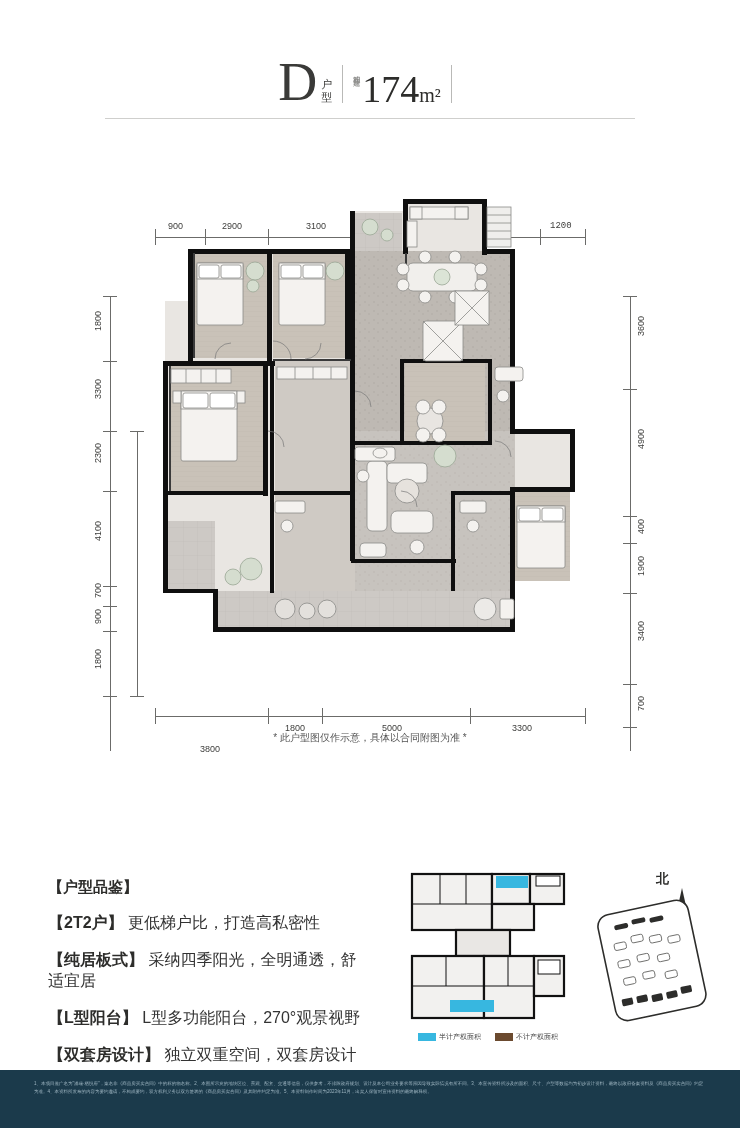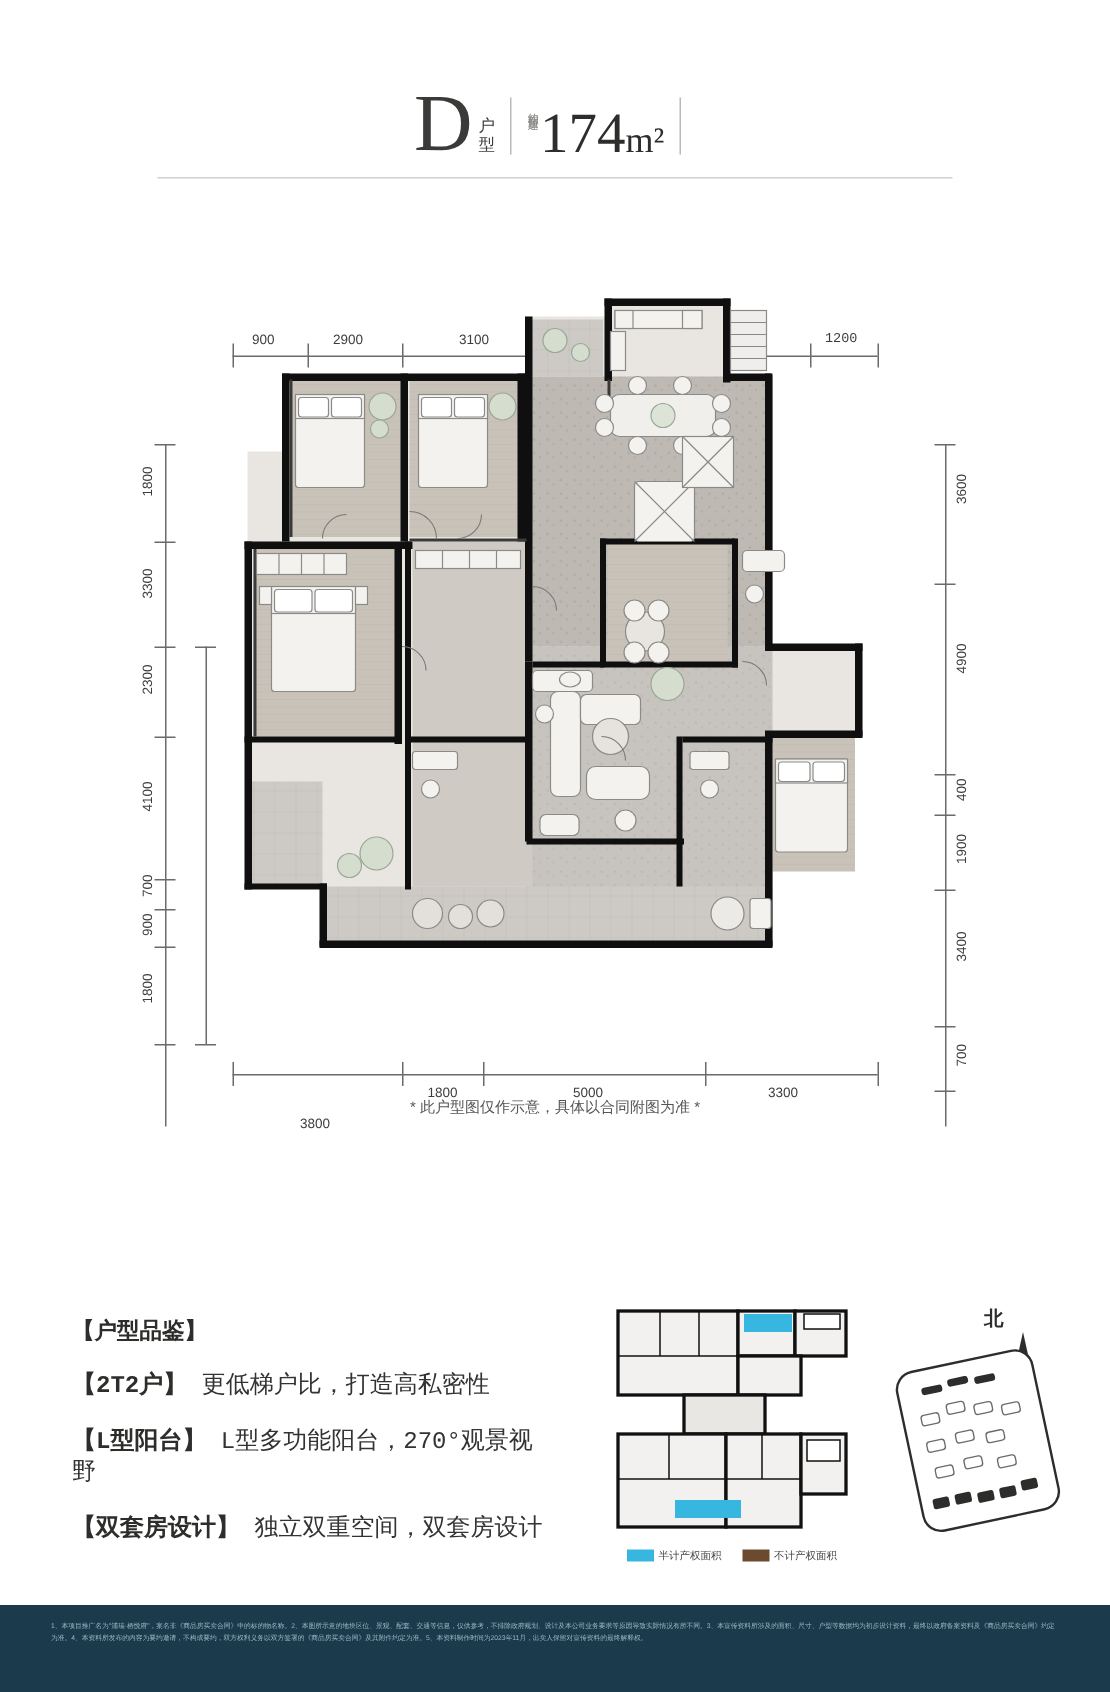--- a/index.html
+++ b/index.html
@@ -55,21 +55,21 @@
     margin-right:2px;
     height:28px;
   }
   .hdr-area {
     font-family: "Liberation Serif", serif;
     font-size: 38px;
     line-height: 1;
     color:#2d2d2b;
     margin-bottom:0px;
   }
-  .hdr-m2 { font-size:24px; }
+  .hdr-m2 { font-size:20px; }
   .hdr-rooms {
     font-size:27px;
     font-weight:bold;
     color:#2d2d2b;
     margin-bottom:2px;
     letter-spacing:1px;
   }
   .hdr-rule {
     width: 530px;
     height: 1px;
@@ -123,21 +123,20 @@
     font-size:10px;
     color:#555;
   }
 
   
   .bottom {
     position:absolute;
     left:0; top:860px;
     width:602px;
     height:200px;
-    font-family:Liberation Mono, monospace;
   }
   .features { position:absolute; left:48px; top:18px; width:320px; }
   .feat-title {
     font-size:15px; font-weight:bold; color:#2d2d2b;
     margin-bottom:16px;
   }
   .feat-row { margin-bottom:16px; font-size:16px; color:#333; }
   .feat-tag { font-weight:bold; color:#2d2d2b; }
 
   .keyplan {
@@ -467,20 +466,24 @@
 </div>
 
 <div class="bottom">
 
   <div class="features">
     <div class="feat-title">【户型品鉴】</div>
 
     <div class="feat-row">
       <span class="feat-tag">【2T2户】</span>
       <span>更低梯户比，打造高私密性</span>
+    </div>
+    <div class="feat-row">
+      <span class="feat-tag">【纯居板式】</span>
+      <span>采纳四季阳光，全明通透，舒适宜居</span>
     </div>
     <div class="feat-row">
       <span class="feat-tag">【L型阳台】</span>
       <span>L型多功能阳台，270°观景视野</span>
     </div>
     <div class="feat-row">
       <span class="feat-tag">【双套房设计】</span>
       <span>独立双重空间，双套房设计</span>
     </div>
   </div>

